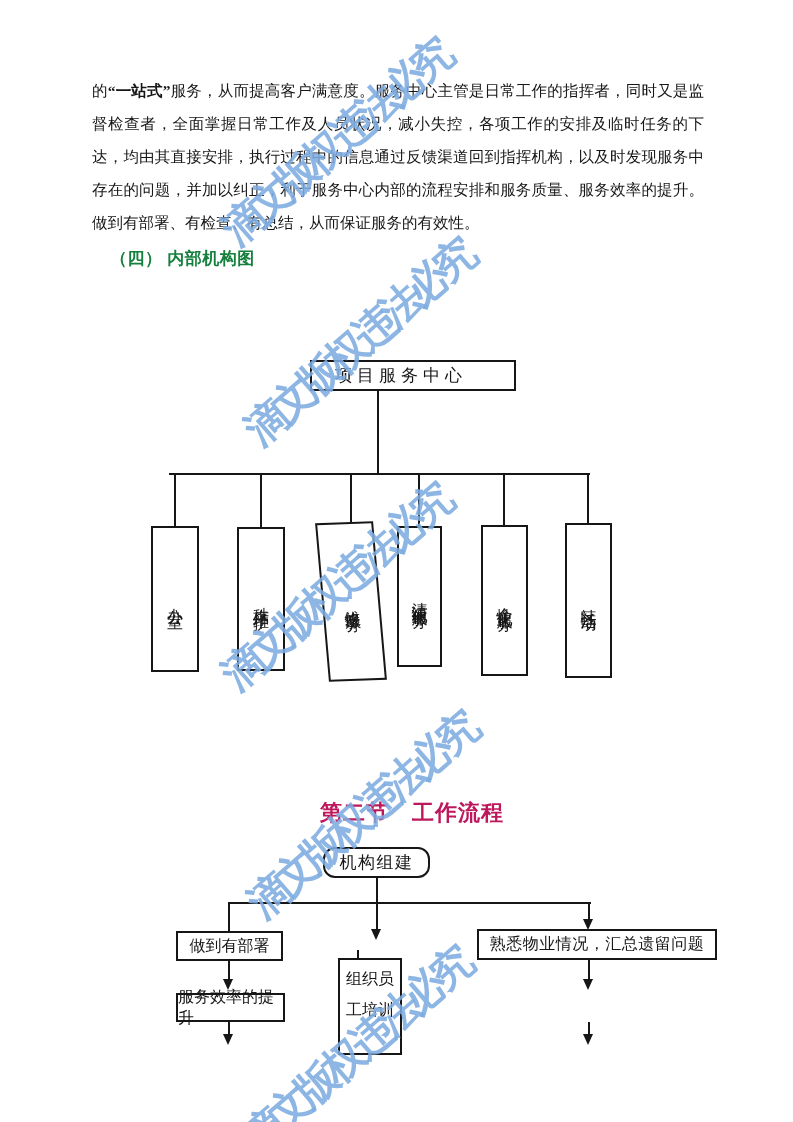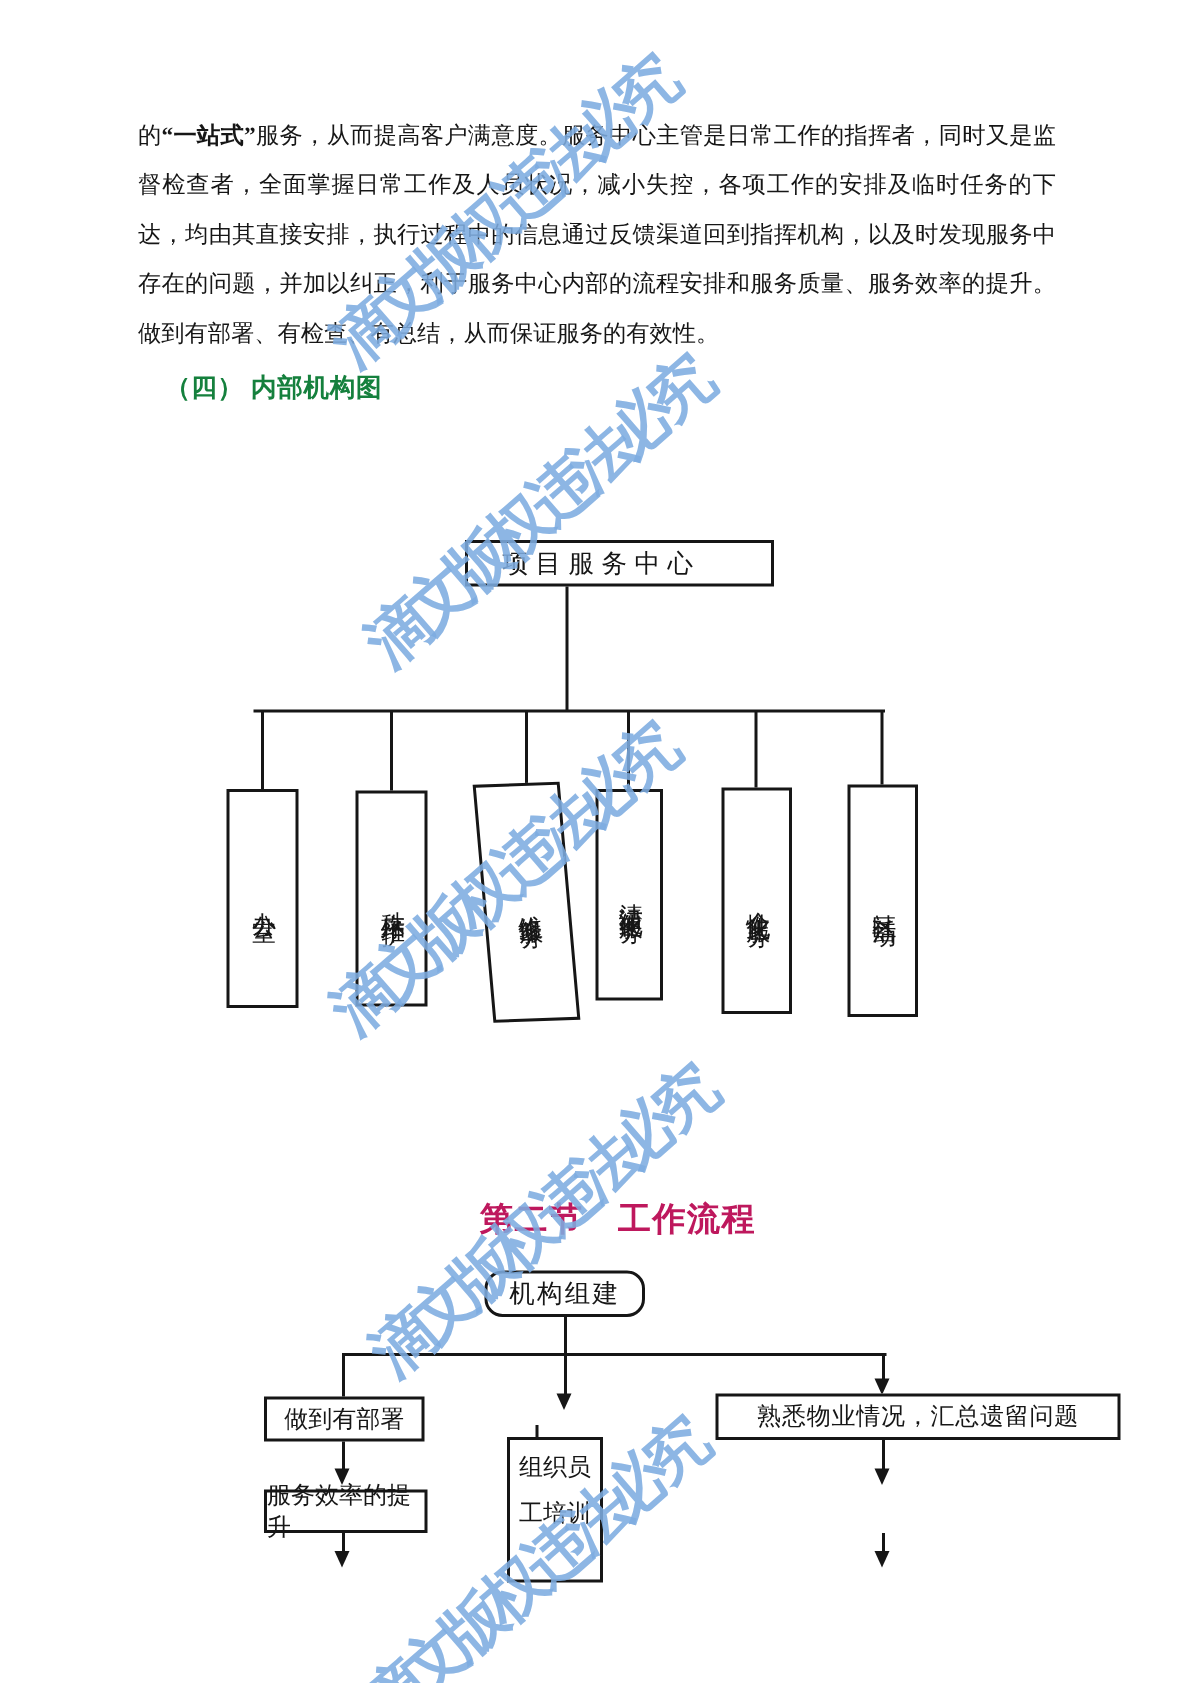--- a/index.html
+++ b/index.html
@@ -96,21 +96,21 @@
 
   <div class="vline" style="left:376px;top:877px;height:53px;"></div>
   <div class="arrhead" style="left:371px;top:929px;"></div>
   <div class="hline" style="left:229px;top:902px;width:362px;"></div>
   <div class="vline" style="left:228px;top:902px;height:30px;"></div>
   <div class="vline" style="left:588px;top:902px;height:19px;"></div>
   <div class="arrhead" style="left:583px;top:919px;"></div>
   <div class="vline" style="left:357px;top:950px;height:16px;"></div>
 
   <div class="nbox" style="left:176px;top:931px;width:107px;height:30px;">做到有部署</div>
-  <div class="nbox wide" style="left:477px;top:929px;width:270px;height:31px;">熟悉物业情况，汇总遗留问题</div>
+  <div class="nbox wide" style="left:477px;top:929px;width:240px;height:31px;">熟悉物业情况，汇总遗留问题</div>
   <div class="nbox multiline" style="left:338px;top:958px;width:64px;height:97px;">组织员工培训</div>
 
   <div class="vline" style="left:228px;top:960px;height:20px;"></div>
   <div class="arrhead" style="left:223px;top:979px;"></div>
   <div class="nbox" style="left:176px;top:993px;width:109px;height:29px;">服务效率的提升</div>
   <div class="vline" style="left:228px;top:1021px;height:14px;"></div>
   <div class="arrhead" style="left:223px;top:1034px;"></div>
 
   <div class="vline" style="left:588px;top:959px;height:21px;"></div>
   <div class="arrhead" style="left:583px;top:979px;"></div>

